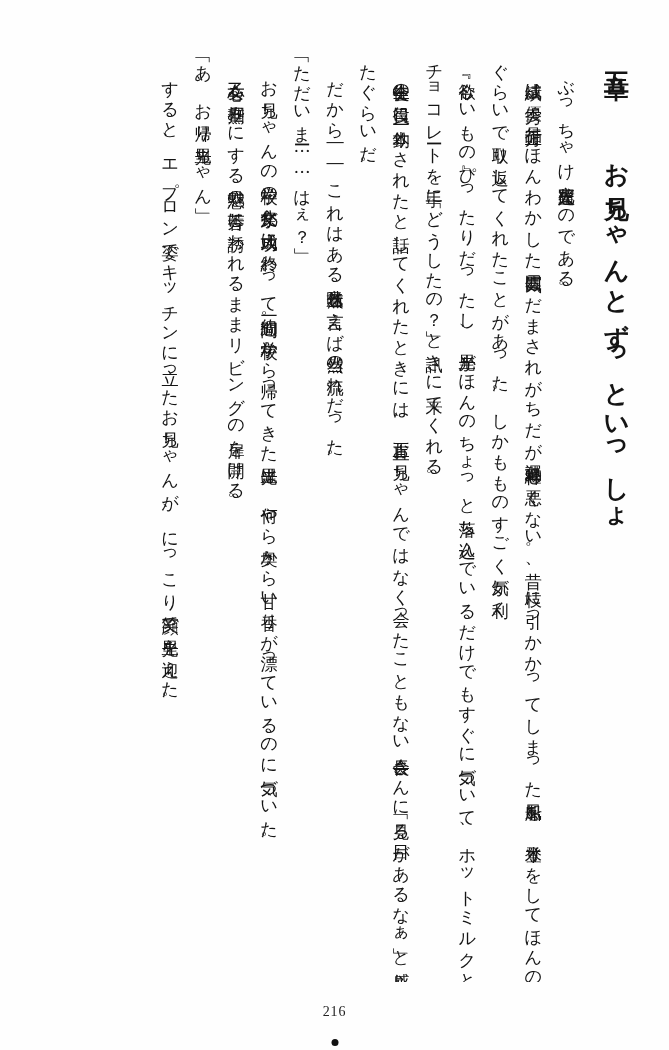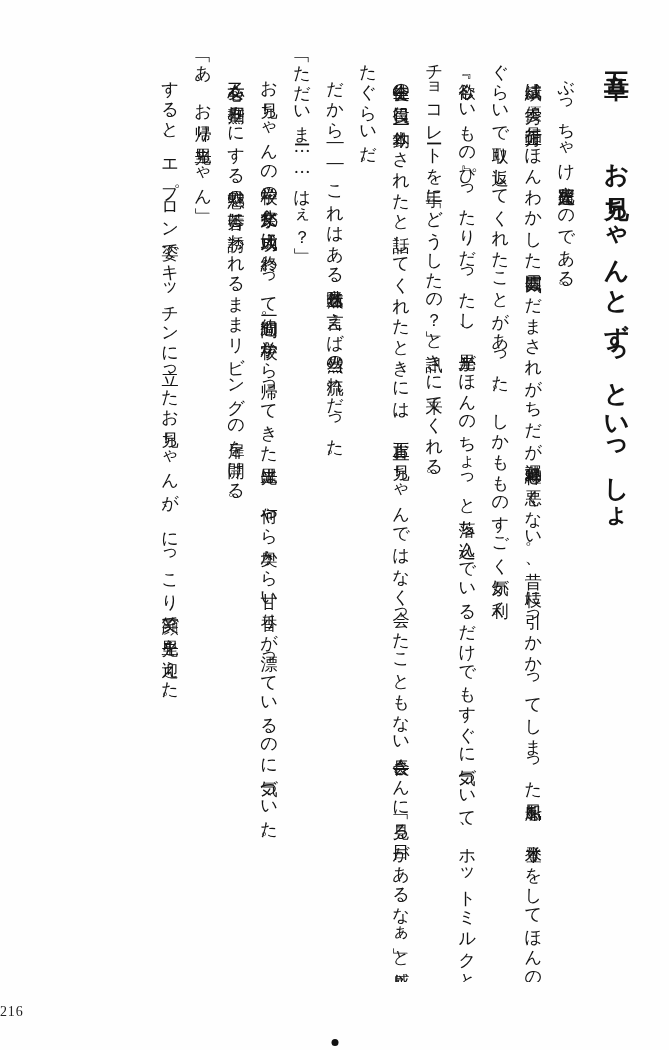--- a/index.html
+++ b/index.html
@@ -67,21 +67,21 @@
   .para.noindent {
     text-indent: 0;
   }
 
   
   .folio {
     position: absolute;
     bottom: 30px;
     left: 0;
     right: 0;
-    text-align: left;
+    text-align: center;
     font-size: 14px;
     font-family: "Liberation Serif", serif;
     color: #222;
     letter-spacing: 0.06em;
     margin-top: 48px;
   }
 
   .corner-mark {
     position: absolute;
     bottom: 4px;

